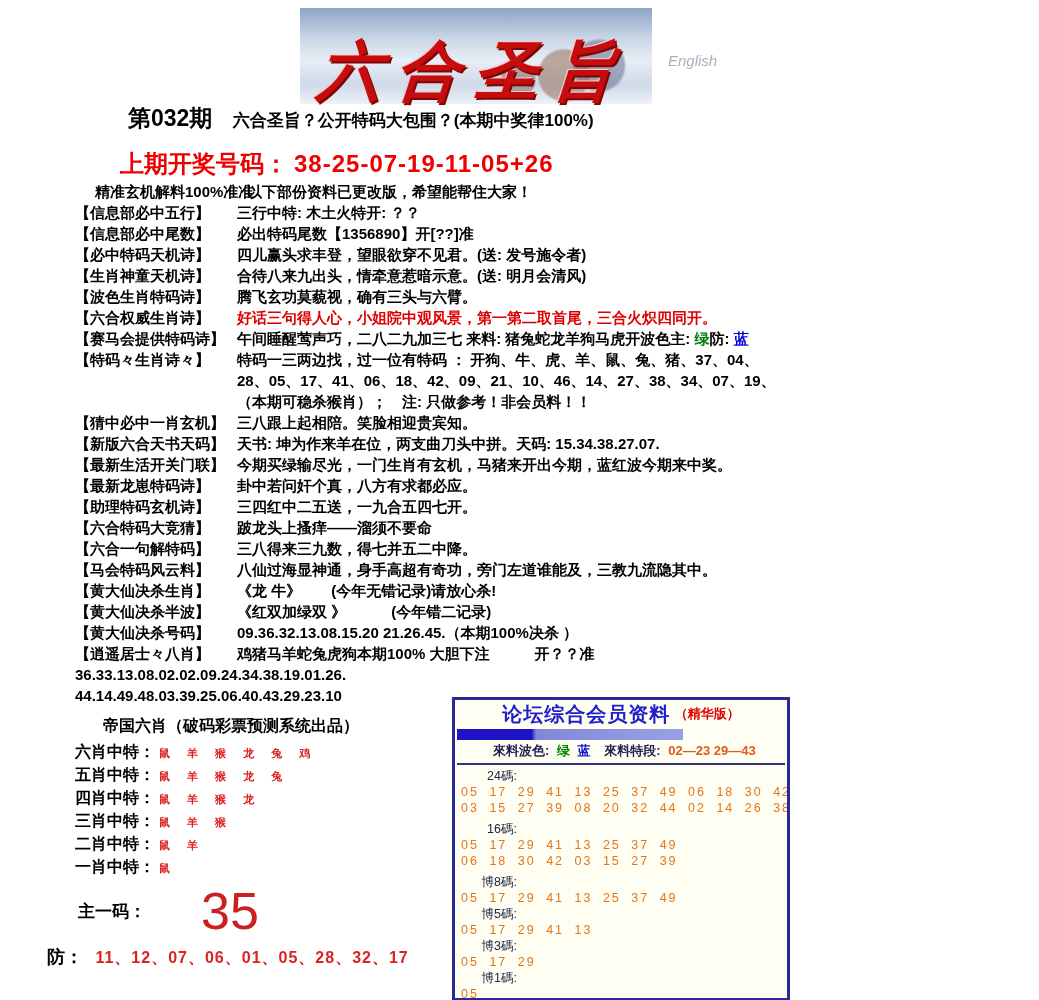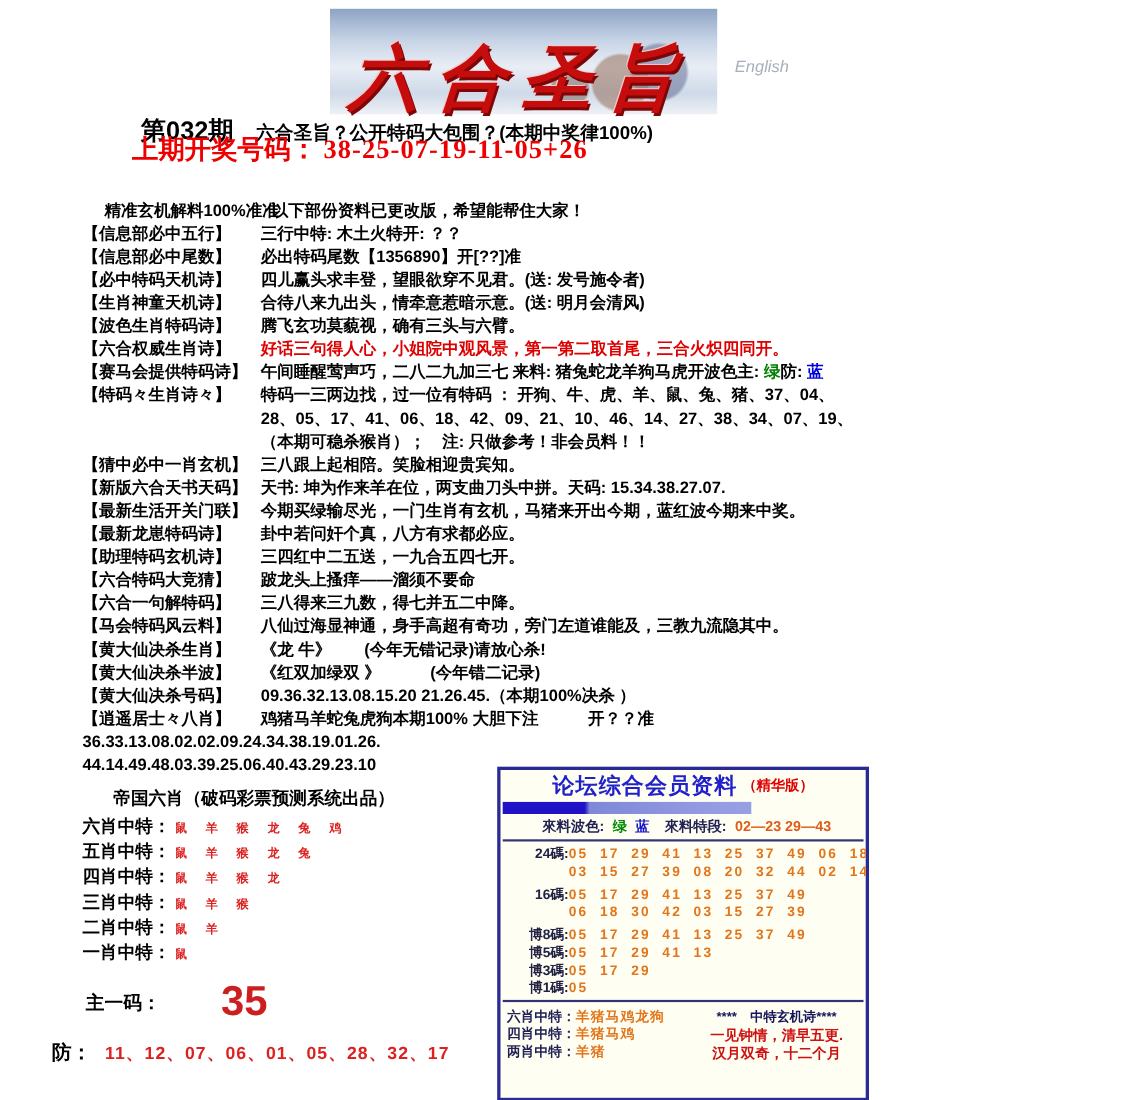--- a/index.html
+++ b/index.html
@@ -12,56 +12,56 @@
        radial-gradient(circle at 62% 75%, rgba(120,90,80,.5) 0 7%, rgba(120,90,80,0) 8%),
        radial-gradient(circle at 85% 60%, rgba(90,100,140,.5) 0 8%, rgba(90,100,140,0) 9%),
        linear-gradient(180deg,#8ea3c4 0%,#c7d4e6 30%,#e9eef5 55%,#cfd9e8 80%,#eef2f7 100%);}
   .hdr-title{position:absolute;left:18px;top:20px;font-size:64px;font-weight:bold;
      color:#c60d0d;letter-spacing:14px;font-style:italic;transform:skewX(-4deg);
      text-shadow:2px 2px 0 #7d0606,-1px -1px 0 #f4c9c9;white-space:nowrap;}
   .hdr-watermark{position:absolute;left:668px;top:52px;font-size:15px;color:#a8aebc;font-style:italic;}
   .issue-line{position:absolute;left:128px;top:103px;white-space:nowrap;}
   .issue-no{font-size:23px;font-weight:bold;}
   .issue-slogan{font-size:17px;font-weight:bold;margin-left:16px;}
-  .lastdraw{position:absolute;left:120px;top:120px;font-size:24px;font-weight:bold;color:#ee0000;white-space:nowrap;font-family:Liberation Serif, serif;}
+  .lastdraw{position:absolute;left:120px;top:148px;font-size:24px;font-weight:bold;color:#ee0000;white-space:nowrap;}
   .lastdraw .nums{margin-left:6px;letter-spacing:1px;}
   
   .tips{position:absolute;left:75px;top:181px;width:958px;font-size:15px;font-weight:bold;line-height:21px;}
   .tip-row{display:flex;}
   .tip-label{width:162px;flex-shrink:0;white-space:nowrap;}
   .tip-label.intro{width:172px;padding-left:20px;box-sizing:border-box;}
   .tip-content{flex:1;}
   .cont-line{display:block;}
   
   .empire{position:absolute;left:45px;top:716px;width:400px;}
   .empire-title{margin-left:58px;font-size:16px;font-weight:bold;}
   .empire-rows{margin-left:30px;margin-top:4px;line-height:22px;}
   .ez-label{font-size:16px;font-weight:bold;}
   .ez-value{font-size:11px;font-weight:bold;color:#dd2020;letter-spacing:7px;margin-left:4px;}
   .main-code{margin-left:33px;margin-top:12px;display:flex;align-items:center;}
   .main-code-label{font-size:17px;font-weight:bold;}
-  .main-code-value{font-size:38px;font-weight:bold;color:#cc2020;margin-left:55px;line-height:40px;}
+  .main-code-value{font-size:52px;font-weight:normal;color:#cc2020;margin-left:55px;line-height:40px;}
   .guard{margin-left:2px;margin-top:14px;}
   .guard-label{font-size:18px;font-weight:bold;}
   .guard-nums{font-size:16px;font-weight:bold;color:#dd2020;margin-left:8px;letter-spacing:1px;word-spacing:6px;}
   
   .mbox{position:absolute;left:452px;top:697px;width:338px;height:304px;border:3px solid #2a2a94;
         background:#fffef2;box-sizing:border-box;overflow:hidden;}
   .mbox-titlerow{text-align:center;padding-top:1px;white-space:nowrap;}
   .mbox-title{font-size:20px;font-weight:bold;color:#2121cc;letter-spacing:1px;}
   .mbox-edition{font-size:13px;font-weight:bold;color:#e00000;position:relative;top:-3px;}
   .mbox-bar{height:11px;width:226px;margin:1px 0 2px 2px;
         background:linear-gradient(90deg,#2012c6 0%,#2012c6 33%,#7f88d8 35%,#8f97e0 72%,#98a0e4 100%);}
   .mbox-info{font-size:13px;font-weight:bold;color:#222255;padding-left:38px;white-space:nowrap;}
   .mi-green{color:#008800;margin:0 4px;}
   .mi-blue{color:#1111cc;margin-right:10px;}
   .mi-special{color:#e05a1a;margin-left:4px;}
   .mbox-rule{border-top:2px solid #333377;margin:3px 2px 3px 2px;}
   .mcodes{padding-left:6px;}
-  .code-row{display:flex;font-size:12.5px;font-weight:bold;line-height:16px;}
+  .code-row{display:flex;font-size:12.5px;font-weight:normal;line-height:16px;flex-direction:column;}
   .code-row.gap{margin-top:5px;}
   .code-label{width:56px;flex-shrink:0;text-align:right;color:#222244;white-space:nowrap;}
   .code-nums{color:#e2761c;letter-spacing:2px;word-spacing:5px;white-space:nowrap;}
   .mbottom{display:flex;padding:2px 2px 0 6px;}
   .mzodiac{width:166px;line-height:16px;white-space:nowrap;}
   .mz-label{font-size:12.5px;font-weight:bold;color:#222255;}
   .mz-value{font-size:12.5px;font-weight:bold;color:#e2761c;letter-spacing:1px;}
   .mpoem{flex:1;text-align:center;}
   .mpoem-title{font-size:12px;font-weight:bold;color:#15155a;line-height:16px;}
   .mpoem-line{font-size:13px;font-weight:bold;color:#cc1111;line-height:17px;}

